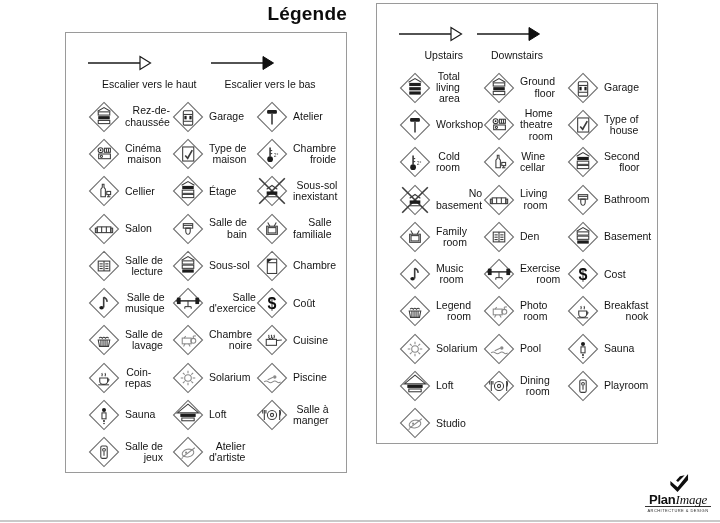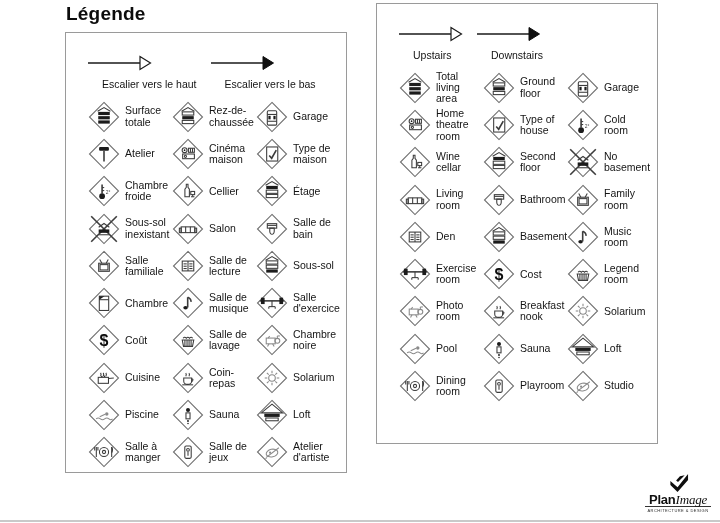--- a/index.html
+++ b/index.html
@@ -3,21 +3,21 @@
 <meta charset="utf-8">
 <style>
   :root{
     --text:#111111; --border:#9a9a9a; --stroke:#3c3c3c; --gray:#8a8a8a; --rule:#c9c9c9;
   }
   html,body{margin:0;padding:0;}
   body{
     width:720px;height:523px;position:relative;background:#ffffff;
     font-family:"Liberation Sans", sans-serif;color:var(--text);overflow:hidden;
   }
-  .panel{position:absolute;top:3px;width:282px;}
+  .panel{position:absolute;top:3px;width:282px;text-align:right;}
   .panel.p0{left:65px;}
   .panel.p1{left:376px;}
   .title{font-size:19px;line-height:21px;font-weight:bold;margin:0 0 8px 1px;color:#0c0c0c;letter-spacing:0.2px;}
   .box{border:1px solid var(--border);height:441px;background:#fff;box-sizing:border-box;}
   .arrows{display:flex;gap:14px;padding:20px 0 0 22px;}
   .agroup{display:flex;flex-direction:column;}
   .agroup svg{display:block;overflow:visible;}
   .albl{font-size:10.5px;line-height:12px;margin-top:5px;white-space:nowrap;color:#141414;padding-left:14px;}
   .grid{display:grid;grid-template-columns:84px 84px 94px;grid-auto-rows:37.3px;padding:8px 0 0 22px;align-items:center;}
   .cell{display:flex;align-items:center;gap:5px;}
@@ -66,31 +66,20 @@
                 <polygon class="ahead-filled" points="52,3.5 62.5,10 52,16.5"></polygon>
               </svg>
               <div class="albl">Escalier vers le bas</div>
             </div>
           </div>
         <div class="grid">
             <div class="cell">
               <svg width="32" height="32" viewBox="0 0 30 30">
                 <polygon class="dia" points="15,1.4 28.6,15 15,28.6 1.4,15"></polygon>
                 <polyline class="s" points="9,9.6 15,6.2 21,9.6"></polyline>
-                <rect class="f" x="9.6" y="10.2" width="10.8" height="3"></rect>
-                <rect class="f" x="9.6" y="14.2" width="10.8" height="3"></rect>
-                <rect class="f" x="9.6" y="18.2" width="10.8" height="3"></rect>
-              </svg>
-              <div class="lbl">Surface
-totale</div>
-            </div>
-            <div class="cell">
-              <svg width="32" height="32" viewBox="0 0 30 30">
-                <polygon class="dia" points="15,1.4 28.6,15 15,28.6 1.4,15"></polygon>
-                <polyline class="s" points="9,9.6 15,6.2 21,9.6"></polyline>
                 <rect class="s" x="9.6" y="10.2" width="10.8" height="3"></rect>
                 <rect class="f" x="9.6" y="14.2" width="10.8" height="3"></rect>
                 <rect class="s" x="9.6" y="18.2" width="10.8" height="3"></rect>
               </svg>
               <div class="lbl">Rez-de-
 chaussée</div>
             </div>
             <div class="cell">
               <svg width="32" height="32" viewBox="0 0 30 30">
                 <polygon class="dia" points="15,1.4 28.6,15 15,28.6 1.4,15"></polygon>
@@ -453,20 +442,28 @@
             <div class="cell">
               <svg width="32" height="32" viewBox="0 0 30 30">
                 <polygon class="dia" points="15,1.4 28.6,15 15,28.6 1.4,15"></polygon>
                 <rect class="s" x="10.6" y="9.2" width="8.8" height="13.4" rx="1"></rect>
                 <line class="s" x1="10.6" y1="12.6" x2="19.4" y2="12.6"></line>
                 <line class="s" x1="10.6" y1="19" x2="19.4" y2="19"></line>
                 <rect class="f" x="11.6" y="13.9" width="2.1" height="3.3"></rect>
                 <rect class="f" x="16.3" y="13.9" width="2.1" height="3.3"></rect>
               </svg>
               <div class="lbl">Garage</div>
+            </div>
+            <div class="cell">
+              <svg width="32" height="32" viewBox="0 0 30 30">
+                <polygon class="dia" points="15,1.4 28.6,15 15,28.6 1.4,15"></polygon>
+                <rect class="f" x="10.4" y="8.4" width="9.2" height="3.6" rx="1"></rect>
+                <line class="sw" x1="15" y1="12" x2="15" y2="22"></line>
+              </svg>
+              <div class="lbl">Workshop</div>
             </div>
             <div class="cell">
               <svg width="32" height="32" viewBox="0 0 30 30">
                 <polygon class="dia" points="15,1.4 28.6,15 15,28.6 1.4,15"></polygon>
                 <circle class="s" cx="11.8" cy="11.4" r="2.3"></circle>
                 <circle class="f" cx="11.8" cy="11.4" r="0.8"></circle>
                 <rect class="s" x="15.4" y="9.6" width="5.6" height="3.8"></rect>
                 <line class="s" x1="17.3" y1="9.6" x2="17.3" y2="13.4"></line>
                 <line class="s" x1="19.2" y1="9.6" x2="19.2" y2="13.4"></line>
                 <rect class="s" x="10" y="15" width="11" height="4.4"></rect>

